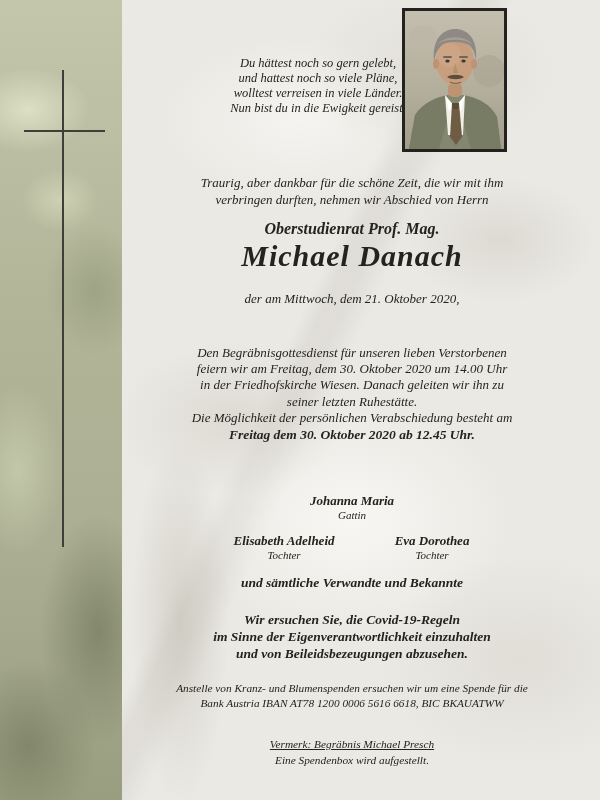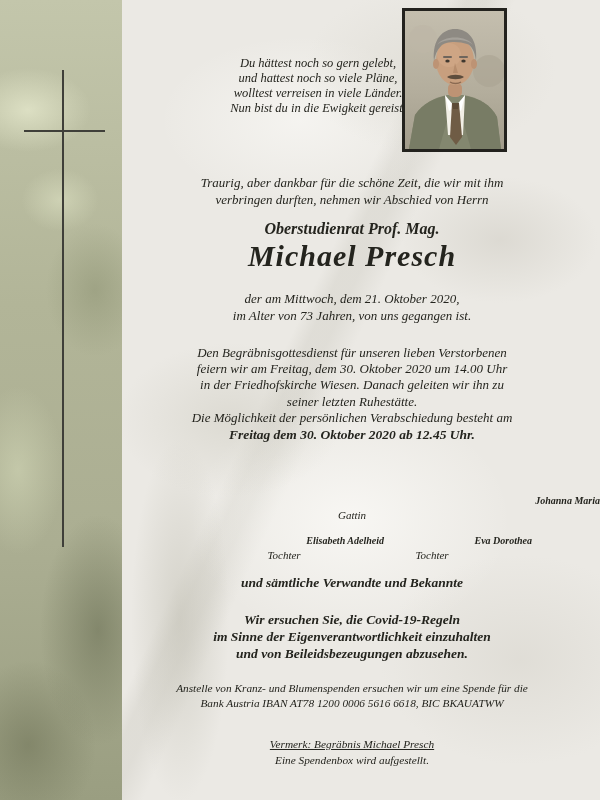--- a/index.html
+++ b/index.html
@@ -48,21 +48,21 @@
   .poem        {left:118px;width:400px;top:56px;font-size:12.5px;line-height:15px;}
   .intro       {top:174px;font-size:13px;line-height:17px;}
   .honorific   {top:220px;font-size:16px;font-weight:bold;}
   .name        {top:239px;font-size:30px;font-weight:bold;letter-spacing:1px;}
   .death       {top:291px;font-size:13px;line-height:16.5px;}
   .service     {top:345px;font-size:13px;line-height:16.2px;}
   .farewell    {top:410px;font-size:13px;line-height:16.5px;}
   .farewell .b {font-weight:bold;font-size:13.5px;}
   .fam-head    {top:466px;font-size:13.5px;font-weight:bold;}
   .spouse      {top:493px;}
-  .rel-name    {font-size:10px;font-weight:bold;line-height:16px;text-align:right;}
+  .rel-name    {font-size:13px;font-weight:bold;line-height:16px;}
   .rel-label   {font-size:11px;line-height:13px;}
   .daughter-1  {position:absolute;left:184px;width:200px;top:533px;text-align:center;font-style:italic;}
   .daughter-2  {position:absolute;left:332px;width:200px;top:533px;text-align:center;font-style:italic;}
   .others      {top:575px;font-size:13.5px;font-weight:bold;}
   .covid       {top:611px;font-size:13.5px;font-weight:bold;line-height:17.2px;}
   .donation    {top:681px;font-size:11.3px;line-height:15.2px;}
   .donation .u {text-decoration:underline;margin-top:26px;}
   .footerline  {top:768px;font-size:10.5px;}
 </style>
 </head>
@@ -128,25 +128,24 @@
   </div>
 
   <div class="tb poem">
     <div>Du hättest noch so gern gelebt,</div>
     <div>und hattest noch so viele Pläne,</div>
     <div>wolltest verreisen in viele Länder.</div>
     <div>Nun bist du in die Ewigkeit gereist.</div>
   </div>
 
   <div class="tb honorific">Oberstudienrat Prof. Mag.</div>
-  <div class="tb name">Michael Presch</div>
+  <div class="tb name">Michael Danach</div>
 
   <div class="tb death">
     <div>der am Mittwoch, dem 21. Oktober 2020,</div>
-    <div>im Alter von 73 Jahren, von uns gegangen ist.</div>
   </div>
 
   <div class="tb service">
     <div>Den Begräbnisgottesdienst für unseren lieben Verstorbenen</div>
     <div>feiern wir am Freitag, dem 30. Oktober 2020 um 14.00 Uhr</div>
     <div>in der Friedhofskirche Wiesen. Danach geleiten wir ihn zu</div>
     <div>seiner letzten Ruhestätte.</div>
   </div>
 
   <div class="tb farewell">

